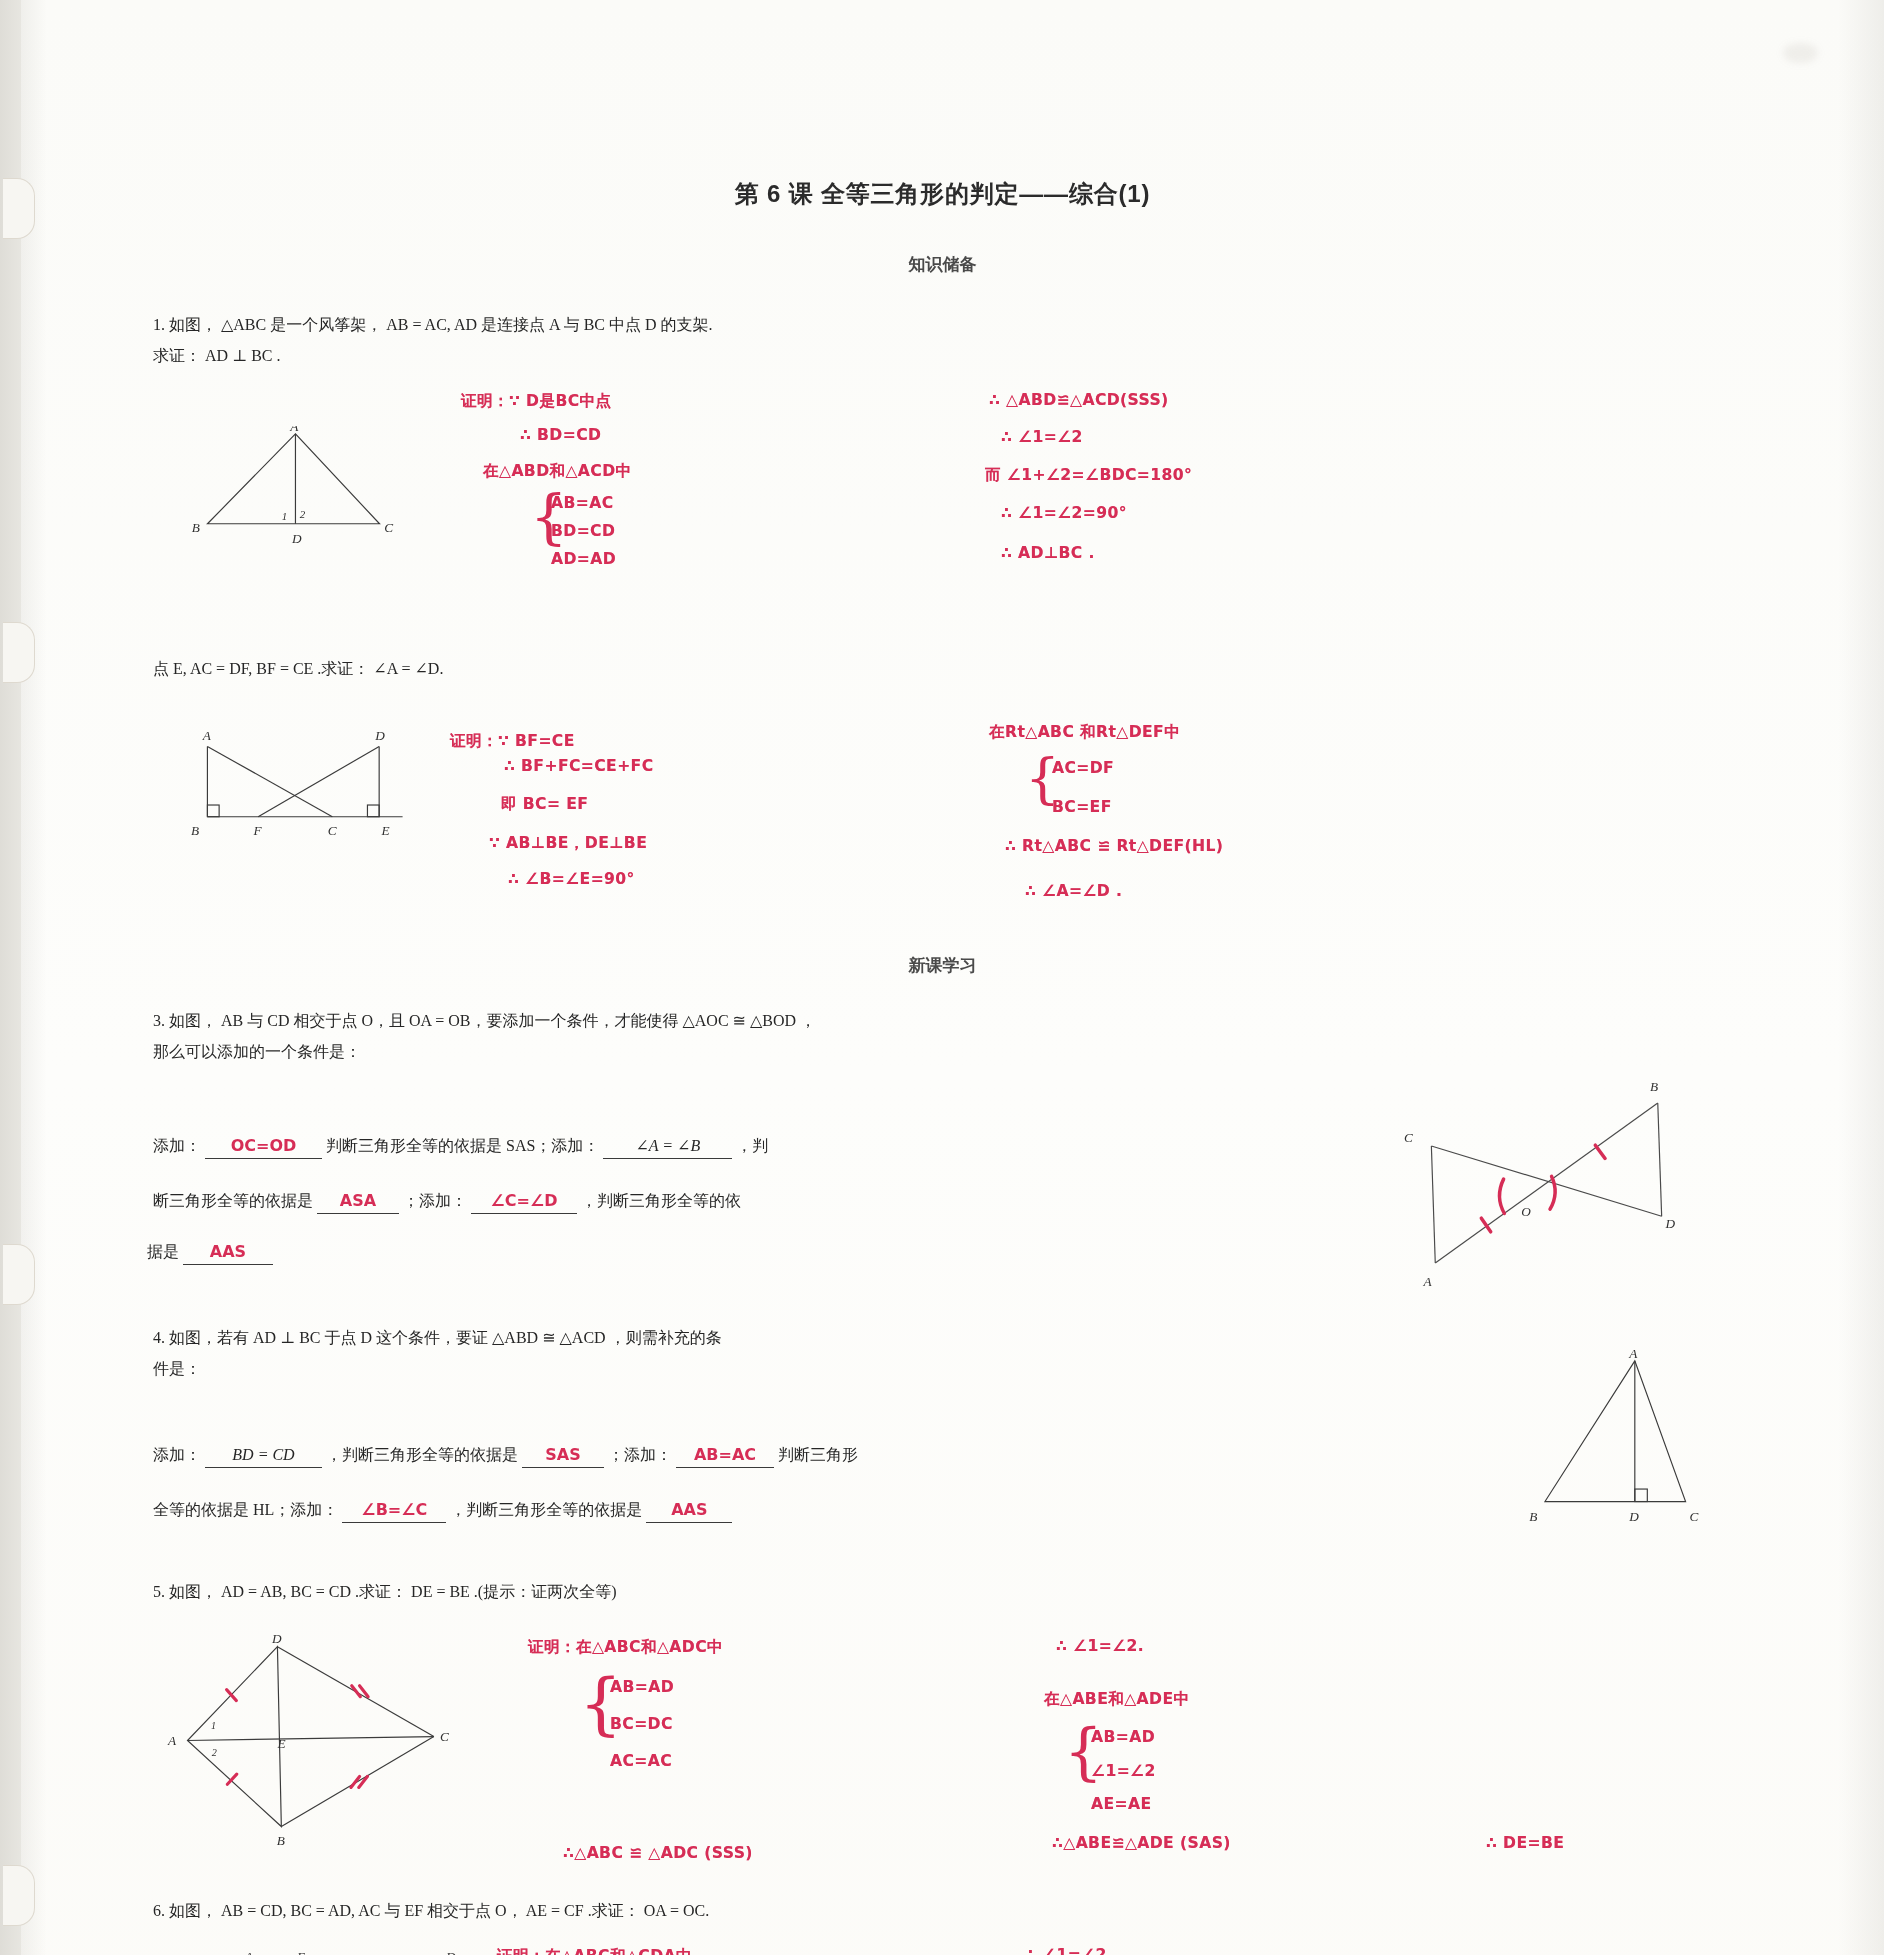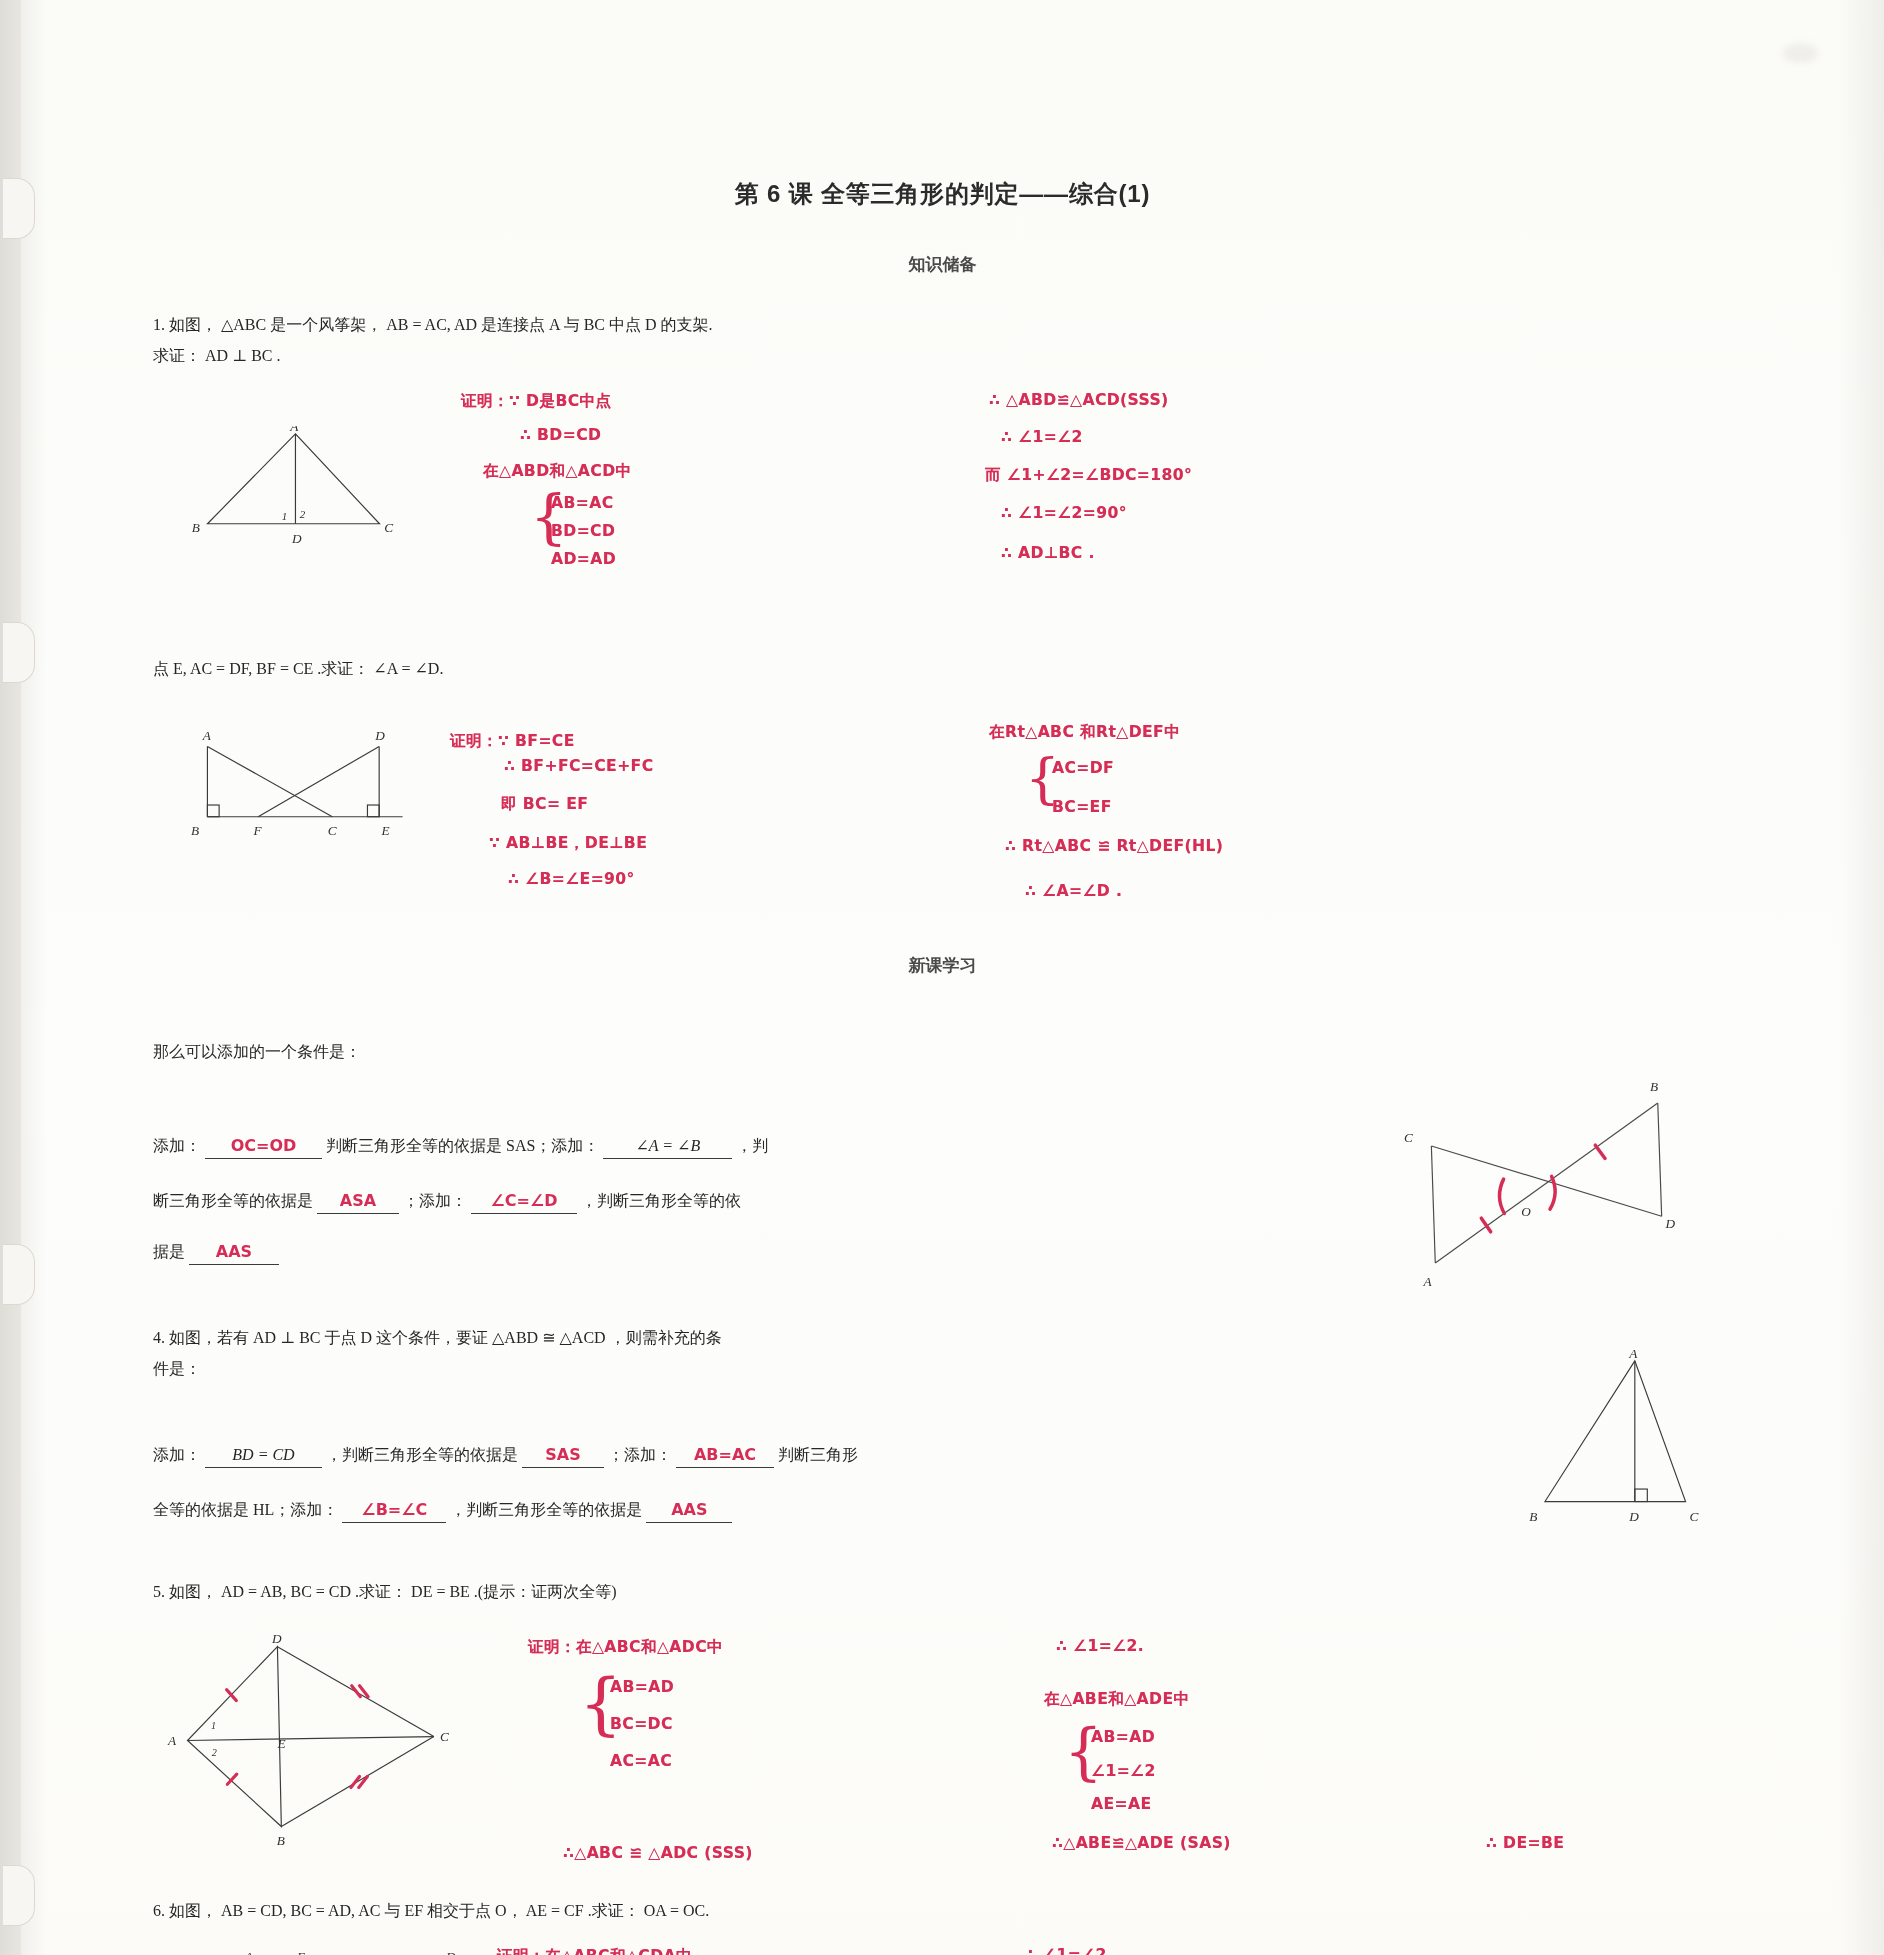--- a/index.html
+++ b/index.html
@@ -153,39 +153,43 @@
 
   <div class="hw md" style="left:989px;top:722px;">在Rt△ABC 和Rt△DEF中</div>
   <div class="brace" style="left:1025px;top:751px;font-size:55px;">{</div>
   <div class="hw md" style="left:1052px;top:759px;">AC=DF</div>
   <div class="hw md" style="left:1052px;top:798px;">BC=EF</div>
   <div class="hw md" style="left:1005px;top:837px;">∴ Rt△ABC ≌ Rt△DEF(HL)</div>
   <div class="hw md" style="left:1025px;top:882px;">∴ ∠A=∠D .</div>
 
   <div class="sect" style="top:954px;">新课学习</div>
 
+  <div class="q" style="left:153px;top:1009px;width:1259px;">
+    <span>3.</span>
+    <span>如图， AB 与 CD 相交于点 O，且 OA = OB，要添加一个条件，才能使得 △AOC ≅ △BOD ，</span>
+  </div>
   <div class="q" style="left:153px;top:1040px;">那么可以添加的一个条件是：</div>
 
   <div class="q" style="left:153px;top:1189px;">
     <span>断三角形全等的依据是</span>
     <span class="blank" style="width:82px;"><span class="redin">ASA</span></span>
     <span>；添加：</span>
     <span class="blank" style="width:106px;"><span class="redin">∠C=∠D</span></span>
     <span>，判断三角形全等的依</span>
   </div>
 
   <div class="q" style="left:153px;top:1134px;">
     <span>添加：</span>
     <span class="blank" style="width:117px;"><span class="redin">OC=OD</span></span>
     <span>判断三角形全等的依据是 SAS；添加：</span>
     <span class="blank" style="width:129px;"><i>∠A = ∠B</i></span>
     <span>，判</span>
   </div>
 
-  <div class="q" style="left:153px;top:1240px;">
+  <div class="q" style="left:147px;top:1240px;">
     <span>据是</span>
     <span class="blank" style="width:90px;"><span class="redin">AAS</span></span>
   </div>
 
   <div class="fig" style="left:1392px;top:1064px;">
     <svg width="391" height="242" viewBox="0 0 1000 620">
       <line x1="100" y1="210" x2="690" y2="390" stroke="#4a4a4a" stroke-width="3"></line>
       <line x1="110" y1="510" x2="680" y2="100" stroke="#4a4a4a" stroke-width="3"></line>
       <line x1="100" y1="210" x2="110" y2="510" stroke="#4a4a4a" stroke-width="3"></line>
       <line x1="680" y1="100" x2="690" y2="390" stroke="#4a4a4a" stroke-width="3"></line>

